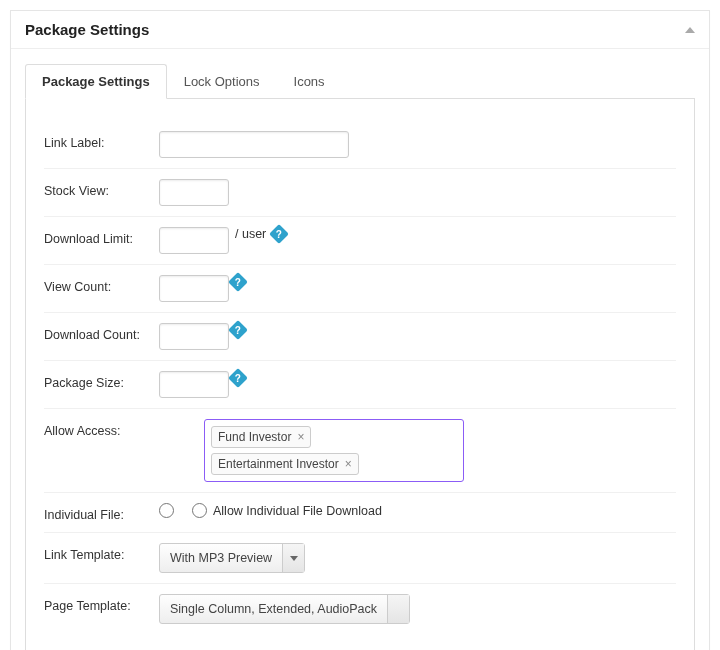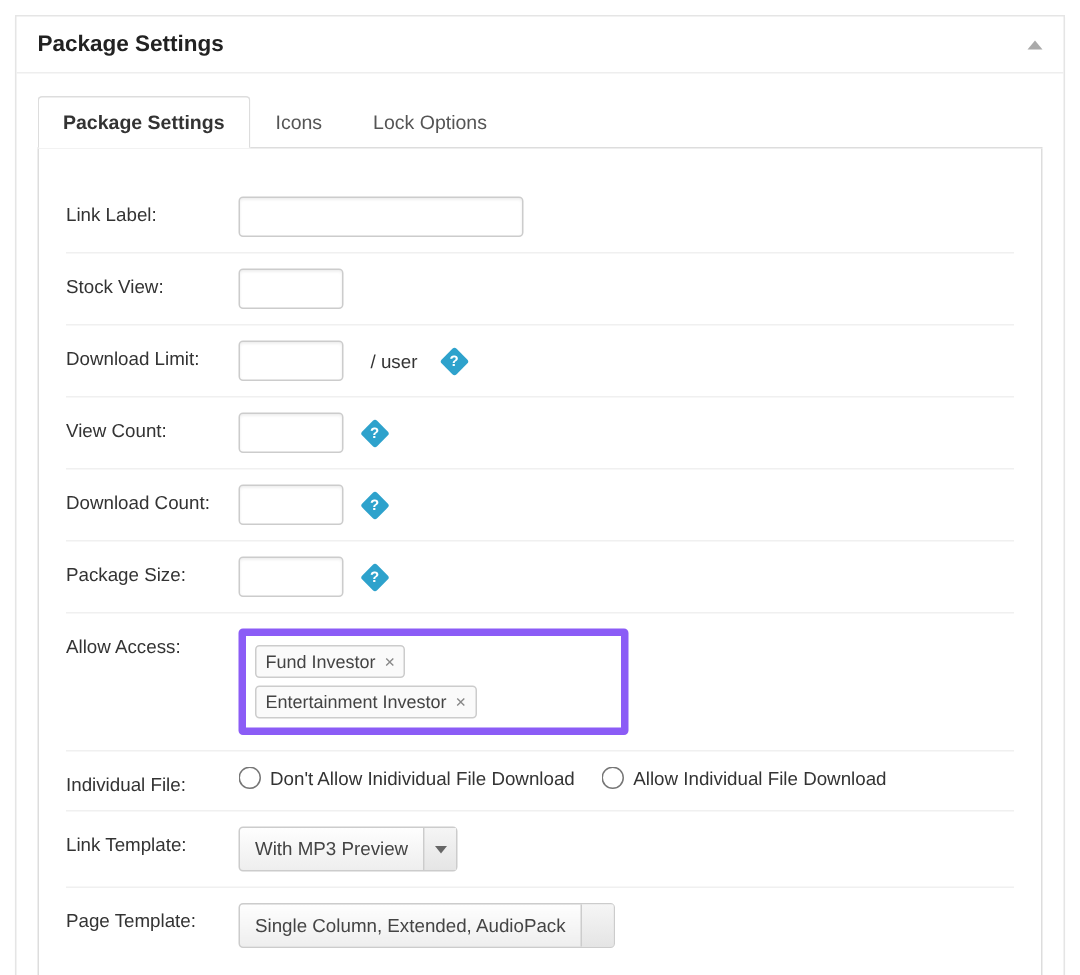--- a/index.html
+++ b/index.html
@@ -71,23 +71,23 @@
     .form-row:last-child { border-bottom: none; }
     .form-label {
       width: 115px;
       padding-top: 5px;
       font-size: 12.5px;
       color: #333;
       flex-shrink: 0;
     }
     .form-ctl {
       display: flex;
-      align-items: center;
+      align-items: flex-start;
       flex-wrap: wrap;
-      gap: 14px;
+      gap: 2px;
     }
     input[type="text"], input[type="number"] {
       border: 1px solid #ccc;
       border-radius: 3px;
       padding: 5px 6px;
       font-size: 13px;
       box-shadow: inset 0 1px 2px rgba(0,0,0,0.08);
     }
     .in-sm { width: 70px; }
     .in-md { width: 190px; }
@@ -101,29 +101,30 @@
       background: #2ea2cc;
       color: #fff;
       font-size: 10px;
       font-weight: bold;
       transform: rotate(45deg);
       border-radius: 2px;
       cursor: help;
     }
     .help-icon span { transform: rotate(-45deg); }
     .tagbox {
-      border: 5px solid #8b5cf6;
+      border: 1px solid #8b5cf6;
       border-radius: 3px;
       padding: 6px;
       width: 260px;
       min-height: 60px;
       display: flex;
       flex-wrap: wrap;
       gap: 5px;
       align-content: flex-start;
+      margin-left: 45px;
     }
     .tag {
       display: inline-flex;
       align-items: center;
       border: 1px solid #ccc;
       background: #fafafa;
       border-radius: 3px;
       padding: 3px 6px;
       font-size: 12px;
       color: #444;
@@ -171,22 +172,22 @@
 
 <div class="metabox">
   <div class="metabox-header">
     <h3>Package Settings</h3>
     <div class="toggle-indicator"></div>
   </div>
   <div class="metabox-body">
 
     <div class="tabs">
       <div class="tab active">Package Settings</div>
+      <div class="tab">Lock Options</div>
       <div class="tab">Icons</div>
-      <div class="tab">Lock Options</div>
     </div>
 
     <div class="tab-panel">
 
 
       <div class="form-row">
         <div class="form-label">Link Label:</div>
         <div class="form-ctl">
           <input type="text" class="in-md" value="" style="">
         </div>
@@ -254,21 +255,20 @@
             </span>
           </div>
         </div>
       </div>
 
       <div class="form-row">
         <div class="form-label">Individual File:</div>
         <div class="form-ctl radio-row">
           <label class="radio-opt">
             <input type="radio" name="indv" style="">
-            <span>Don't Allow Inidividual File Download</span>
           </label>
           <label class="radio-opt">
             <input type="radio" name="indv" style="">
             <span>Allow Individual File Download</span>
           </label>
         </div>
       </div>
 
       <div class="form-row">
         <div class="form-label">Link Template:</div>

